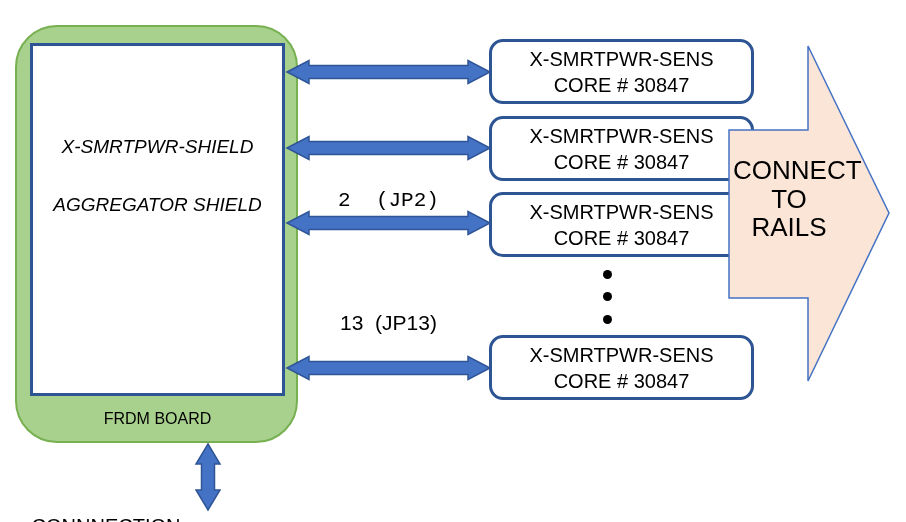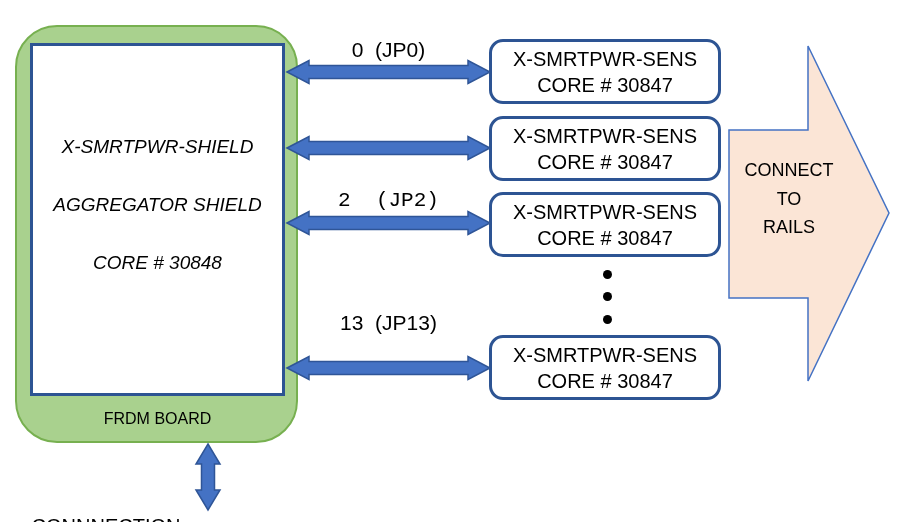--- a/index.html
+++ b/index.html
@@ -47,21 +47,21 @@
     left: 30px; top: 408px;
     width: 255px;
     text-align: center;
     font-size: 16px;
     line-height: 22px;
   }
 
   
   .sens-box {
     left: 489px;
-    width: 232px; height: 65px;
+    width: 265px; height: 65px;
     background: #ffffff;
     border: 3px solid #2D5493;
     border-radius: 14px;
     display: flex;
     flex-direction: column;
     align-items: center;
     justify-content: center;
     font-size: 20px;
     text-align: right;
   }
@@ -94,21 +94,21 @@
   }
   .dot-1 { top: 270px; }
   .dot-2 { top: 292px; }
   .dot-3 { top: 315px; }
 
   
   .power-text {
     left: 733px; top: 156px;
     width: 112px;
     text-align: center;
-    font-size: 18px;
+    font-size: 26px;
     line-height: 28.5px;
   }
 
   
   .usb-text {
     left: 10px; top: 454px;
     width: 192px;
     text-align: center;
     font-size: 20px;
     line-height: 29px;
@@ -125,25 +125,23 @@
 <body>
 
 <div class="canvas">
 
   <div class="abs board"></div>
 
   <div class="abs agg-box"></div>
   <div class="abs agg-text">
     <div class="line">X-SMRTPWR-SHIELD</div>
     <div class="line">AGGREGATOR SHIELD</div>
-    <div class="line">CORE # 30848</div>
   </div>
   <div class="abs board-label">FRDM BOARD</div>
 
-  <div class="abs jp-label jp-0">0  (JP0)</div>
   <div class="abs jp-label jp-2">2  (JP2)</div>
   <div class="abs jp-label jp-13">13  (JP13)</div>
 
   <div class="abs sens-box sens-1">
     <div class="line">X-SMRTPWR-SENS</div>
     <div class="line">CORE # 30847</div>
   </div>
   <div class="abs sens-box sens-2">
     <div class="line">X-SMRTPWR-SENS</div>
     <div class="line">CORE # 30847</div>

